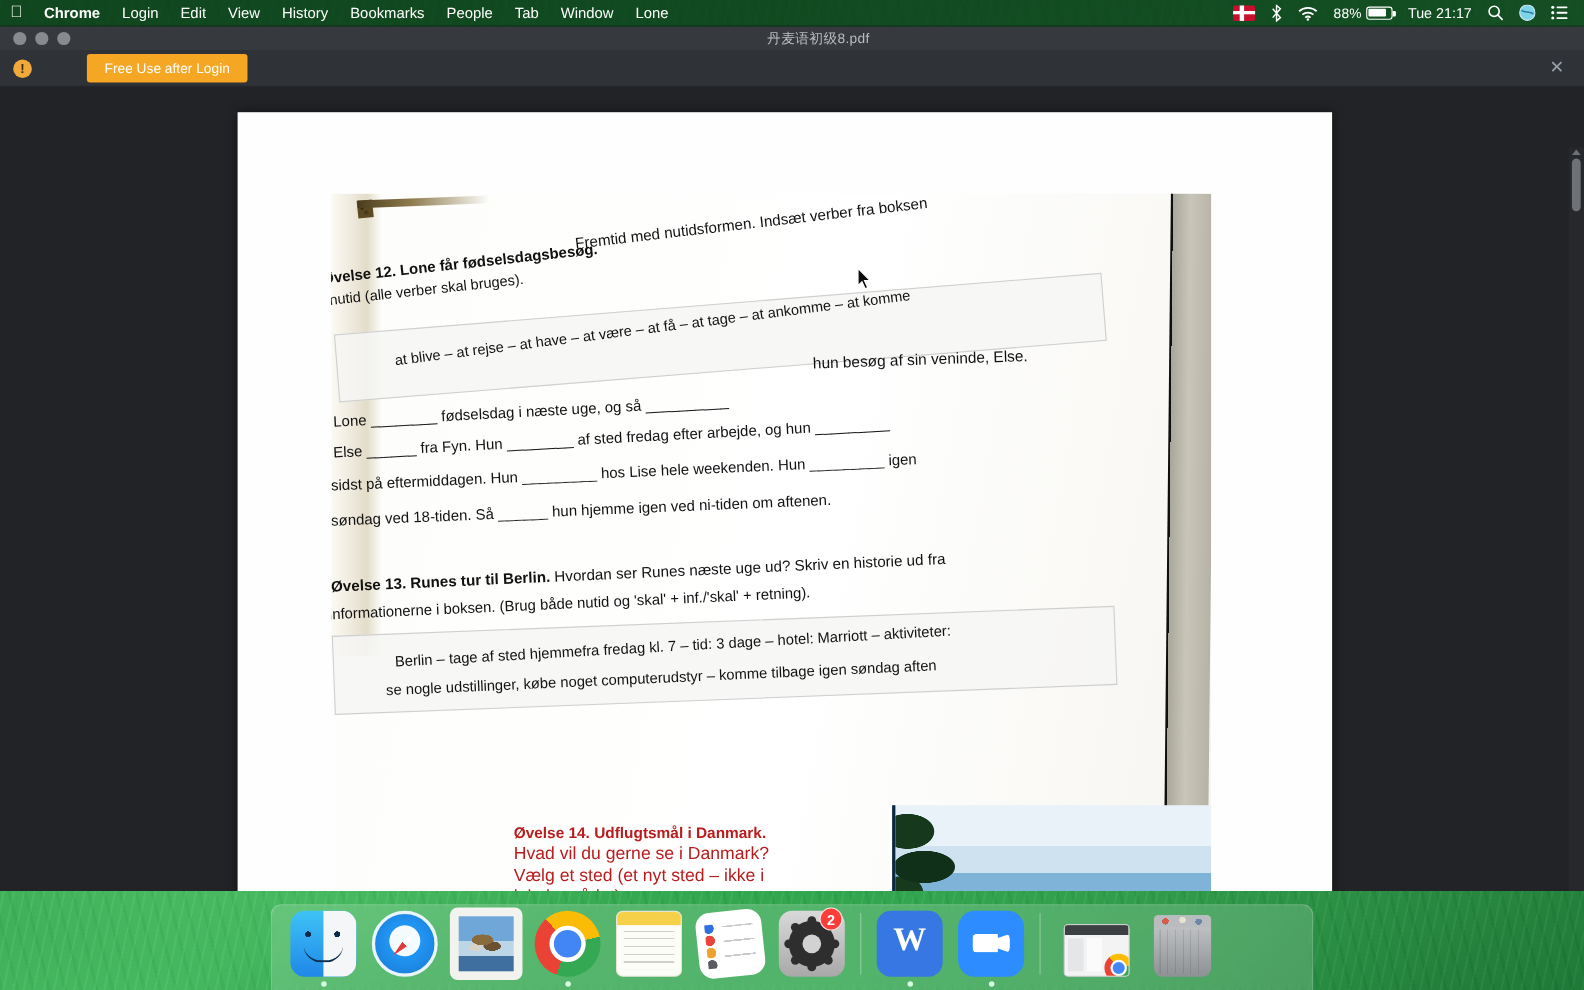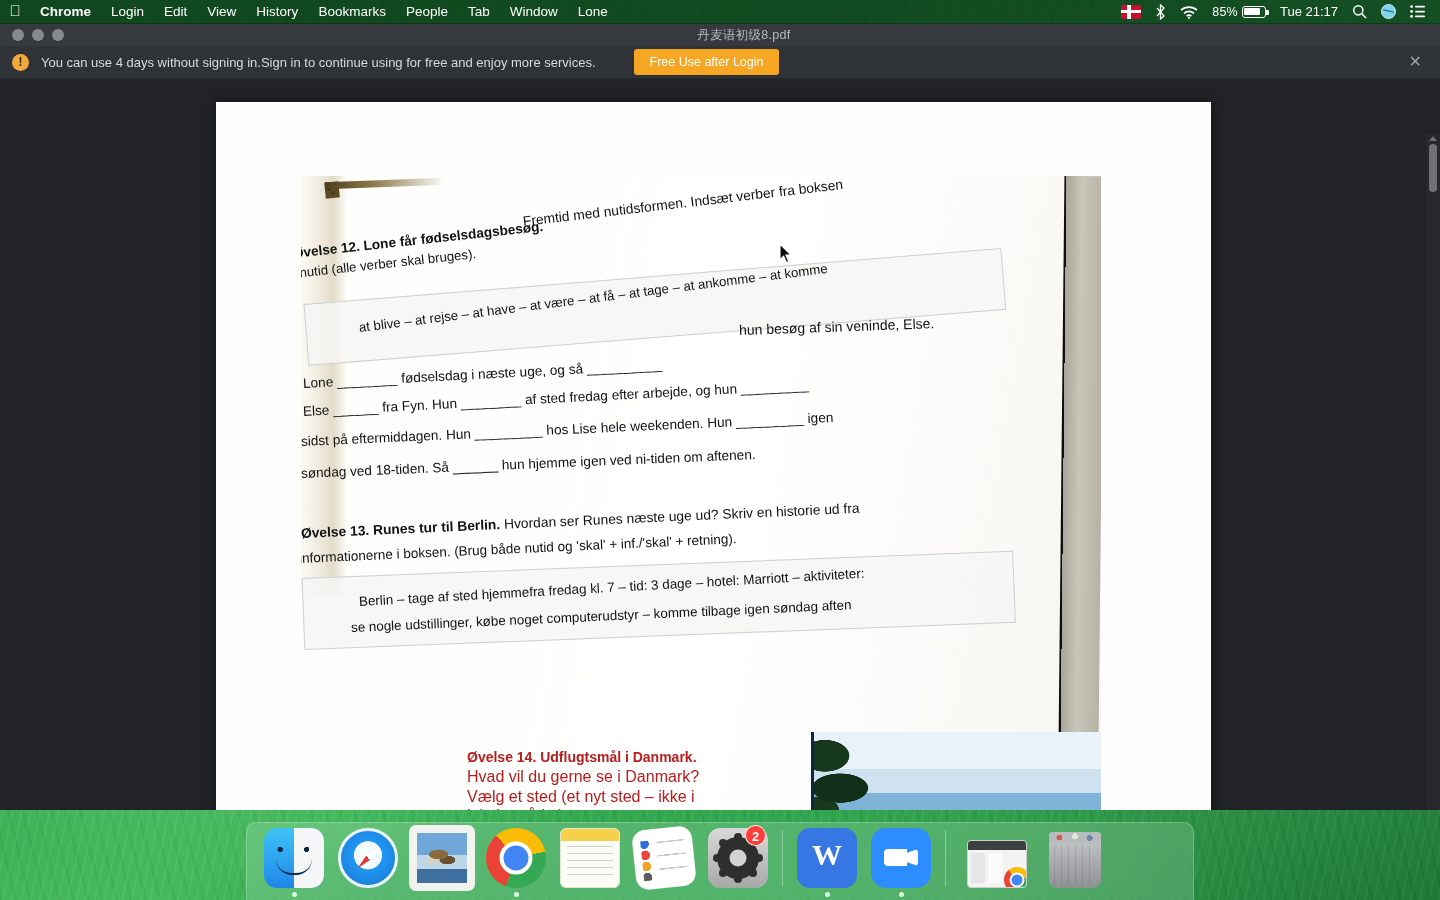--- a/index.html
+++ b/index.html
@@ -386,21 +386,21 @@
       </div>
       <div class="mi">
         <svg width="18" height="14" viewBox="0 0 18 14">
           <path d="M1 5.2A12 12 0 0 1 17 5.2" fill="none" stroke="#fff" stroke-width="1.7"></path>
           <path d="M4 8.3A7.6 7.6 0 0 1 14 8.3" fill="none" stroke="#fff" stroke-width="1.7"></path>
           <path d="M6.6 11A3.8 3.8 0 0 1 11.4 11" fill="none" stroke="#fff" stroke-width="1.7"></path>
           <circle cx="9" cy="12.8" r="1.1" fill="#fff"></circle>
         </svg>
       </div>
       <div class="mi">
-        <span class="batt-txt">85%</span>
+        <span class="batt-txt">88%</span>
         <span class="batt">
             <i></i>
           </span>
       </div>
       <div class="mi clock">Tue 21:17</div>
       <div class="mi">
         <svg width="15" height="15" viewBox="0 0 15 15">
             <circle cx="6.3" cy="6.3" r="4.6" fill="none" stroke="#fff" stroke-width="1.5"></circle>
             <path d="M9.8 9.8L14 14" stroke="#fff" stroke-width="1.5"></path>
           </svg>
@@ -434,21 +434,20 @@
       <div class="traffic">
         <span class="tl"></span>
         <span class="tl"></span>
         <span class="tl"></span>
       </div>
       <div class="win-title">丹麦语初级8.pdf</div>
     </div>
 
     <div class="notify">
       <div class="warn-icon">!</div>
-      <div class="notify-text">You can use 4 days without signing in.Sign in to continue using for free and enjoy more services.</div>
       <button class="cta">Free Use after Login</button>
       <div class="notify-close">✕</div>
     </div>
 
     <div class="viewer">
       <div class="pdf-page">
 
         <div class="scan">
           <div class="scan-paper"></div>
           <div class="spine"></div>

